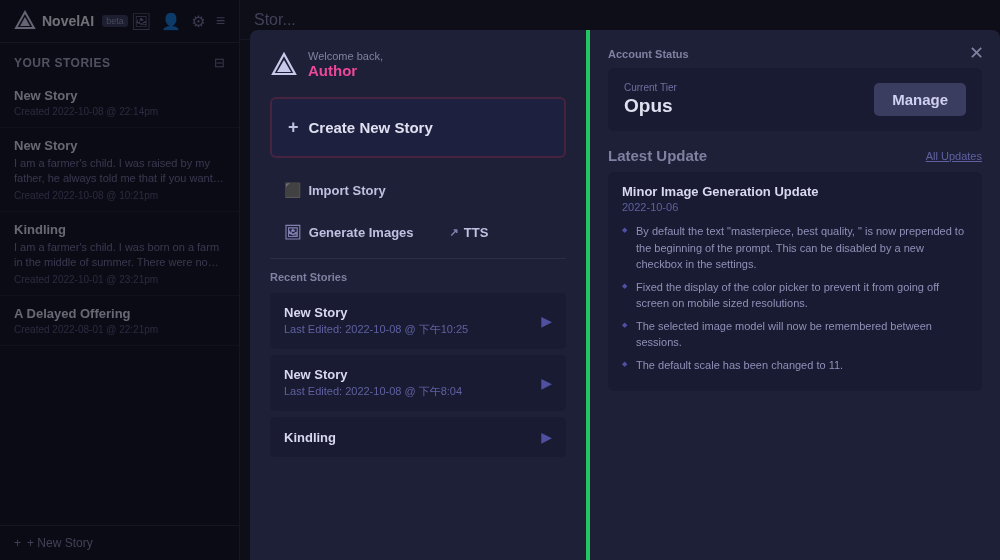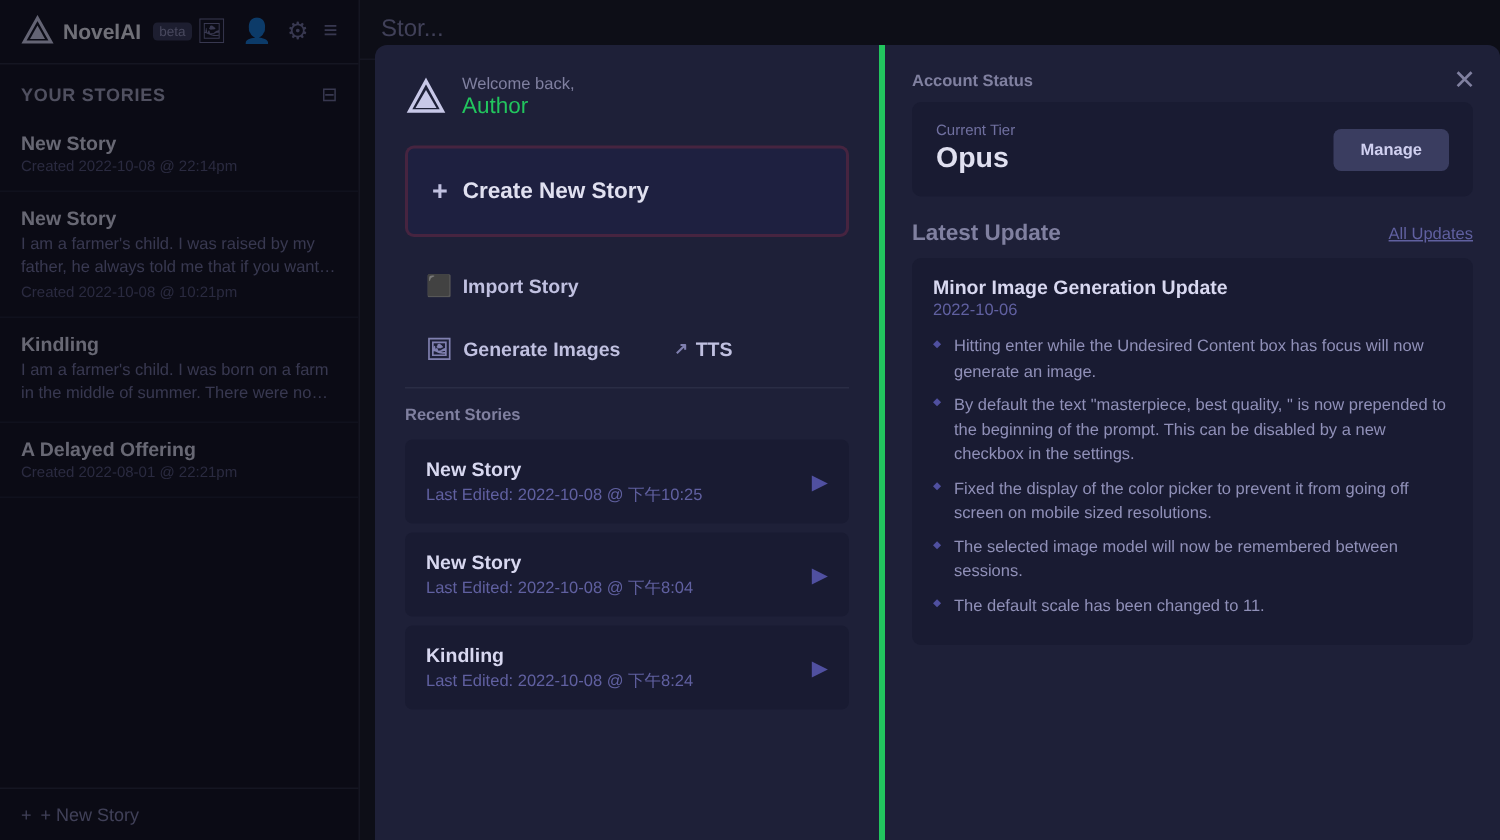--- a/index.html
+++ b/index.html
@@ -182,22 +182,22 @@
     .welcome-logo {
       width: 28px; height: 28px;
     }
     .welcome-text-block {}
     .welcome-back {
       font-size: 11px;
       color: #8080a0;
     }
     .welcome-author {
       font-size: 15px;
-      font-weight: 400;
-      color: #22c55e;
+      font-weight: 700;
+      color: #ec4899;
     }
 
     
     .create-new-story-btn {
       display: flex;
       align-items: center;
       gap: 10px;
       padding: 18px 16px;
       border: 2px solid #c0304040;
       border-radius: 6px;
@@ -318,21 +318,21 @@
       font-size: 19px;
       font-weight: 700;
       color: #e0e0f0;
     }
     .manage-btn {
       background: #3a3d60;
       color: #d0d0f0;
       border: none;
       border-radius: 5px;
       padding: 8px 18px;
-      font-size: 11px;
+      font-size: 15px;
       font-weight: 600;
       cursor: pointer;
     }
 
     .latest-update-row {
       display: flex;
       align-items: center;
       justify-content: space-between;
       margin-bottom: 8px;
     }
@@ -416,20 +416,21 @@
       <div class="story-item-date">Created 2022-10-08 @ 22:14pm</div>
     </div>
     <div class="story-item">
       <div class="story-item-title">New Story</div>
       <div class="story-item-preview">I am a farmer's child. I was raised by my father, he always told me that if you want something c...</div>
       <div class="story-item-date">Created 2022-10-08 @ 10:21pm</div>
     </div>
     <div class="story-item">
       <div class="story-item-title">Kindling</div>
       <div class="story-item-preview">I am a farmer's child. I was born on a farm in the middle of summer. There were no fences aroun...</div>
+      <div class="story-item-date">Created 2022-10-01 @ 23:21pm</div>
     </div>
     <div class="story-item">
       <div class="story-item-title">A Delayed Offering</div>
       <div class="story-item-date">Created 2022-08-01 @ 22:21pm</div>
     </div>
   </div>
   <div class="new-story-btn-bottom">
     <span>+</span>
     <span>+ New Story</span>
   </div>
@@ -495,21 +496,20 @@
       <div class="recent-item-info">
         <div class="recent-item-title">New Story</div>
         <div class="recent-item-date">Last Edited: 2022-10-08 @ 下午8:04</div>
       </div>
       <span class="chevron-right">▶</span>
     </div>
 
     <div class="recent-item">
       <div class="recent-item-info">
         <div class="recent-item-title">Kindling</div>
-        <div class="recent-item-date">Last Edited: 2022-10-08 @ 下午8:24</div>
       </div>
       <span class="chevron-right">▶</span>
     </div>
   </div>
 
   <div class="modal-right">
     <div class="account-status-label">Account Status</div>
 
     <div class="tier-card">
       <div class="tier-info">
@@ -521,21 +521,20 @@
 
     <div class="latest-update-row">
       <span class="latest-update-label">Latest Update</span>
       <span class="all-updates-link">All Updates</span>
     </div>
 
     <div class="update-card">
       <div class="update-title">Minor Image Generation Update</div>
       <div class="update-date">2022-10-06</div>
       <ul class="update-list">
-        <li>Hitting enter while the Undesired Content box has focus will now generate an image.</li>
         <li>By default the text "masterpiece, best quality, " is now prepended to the beginning of the prompt. This can be disabled by a new checkbox in the settings.</li>
         <li>Fixed the display of the color picker to prevent it from going off screen on mobile sized resolutions.</li>
         <li>The selected image model will now be remembered between sessions.</li>
         <li>The default scale has been changed to 11.</li>
       </ul>
     </div>
   </div>
 </div>
 
 </body></html>

